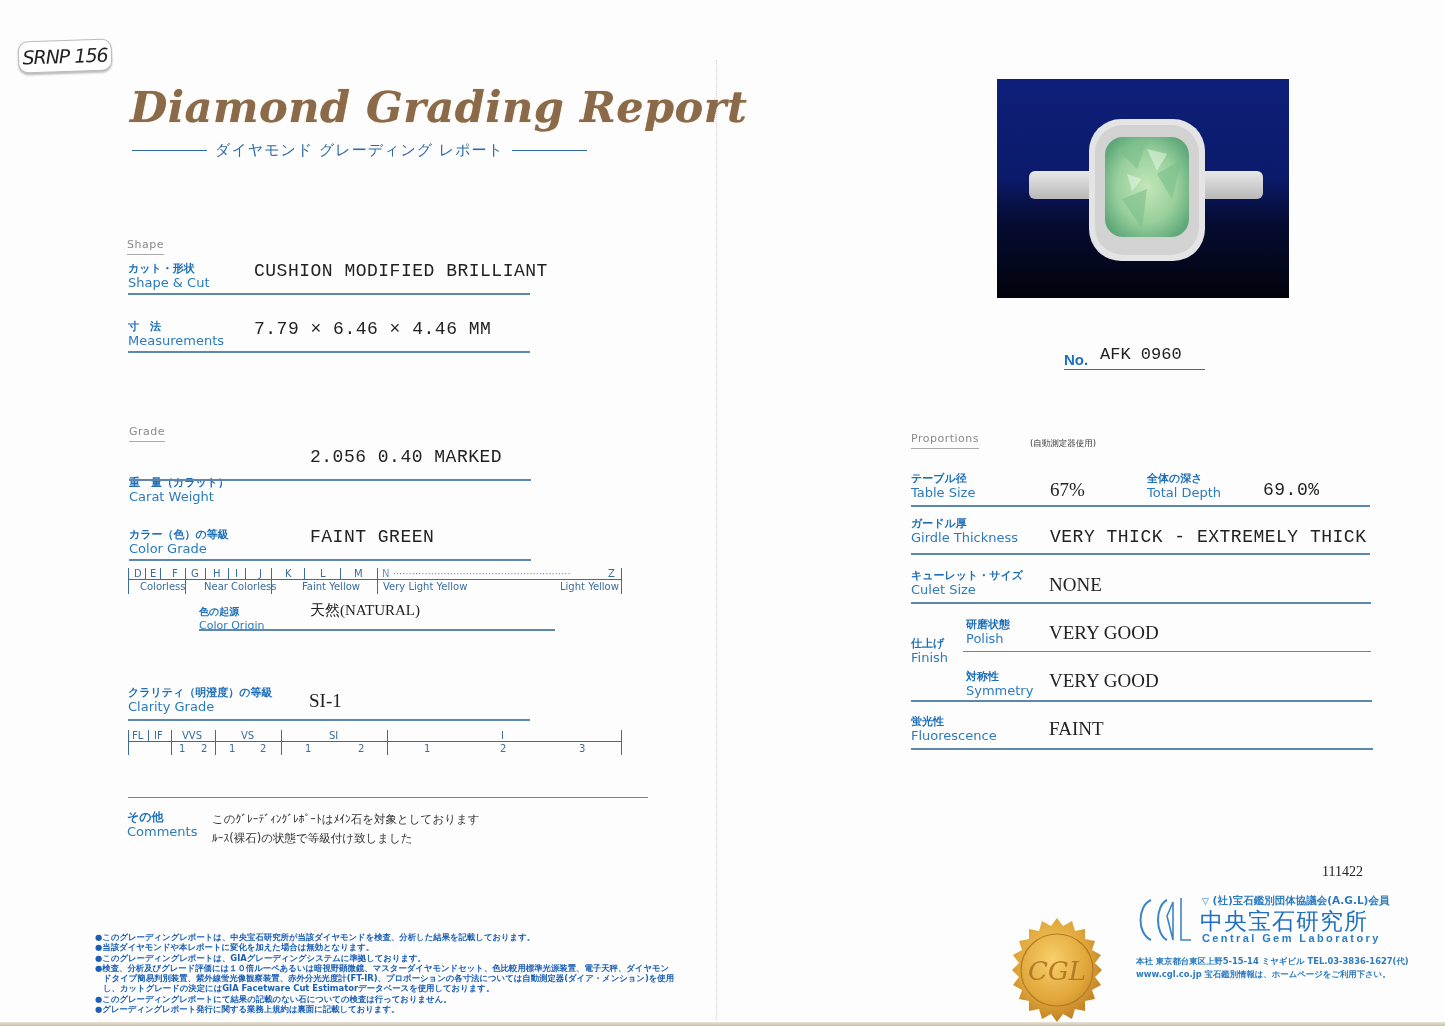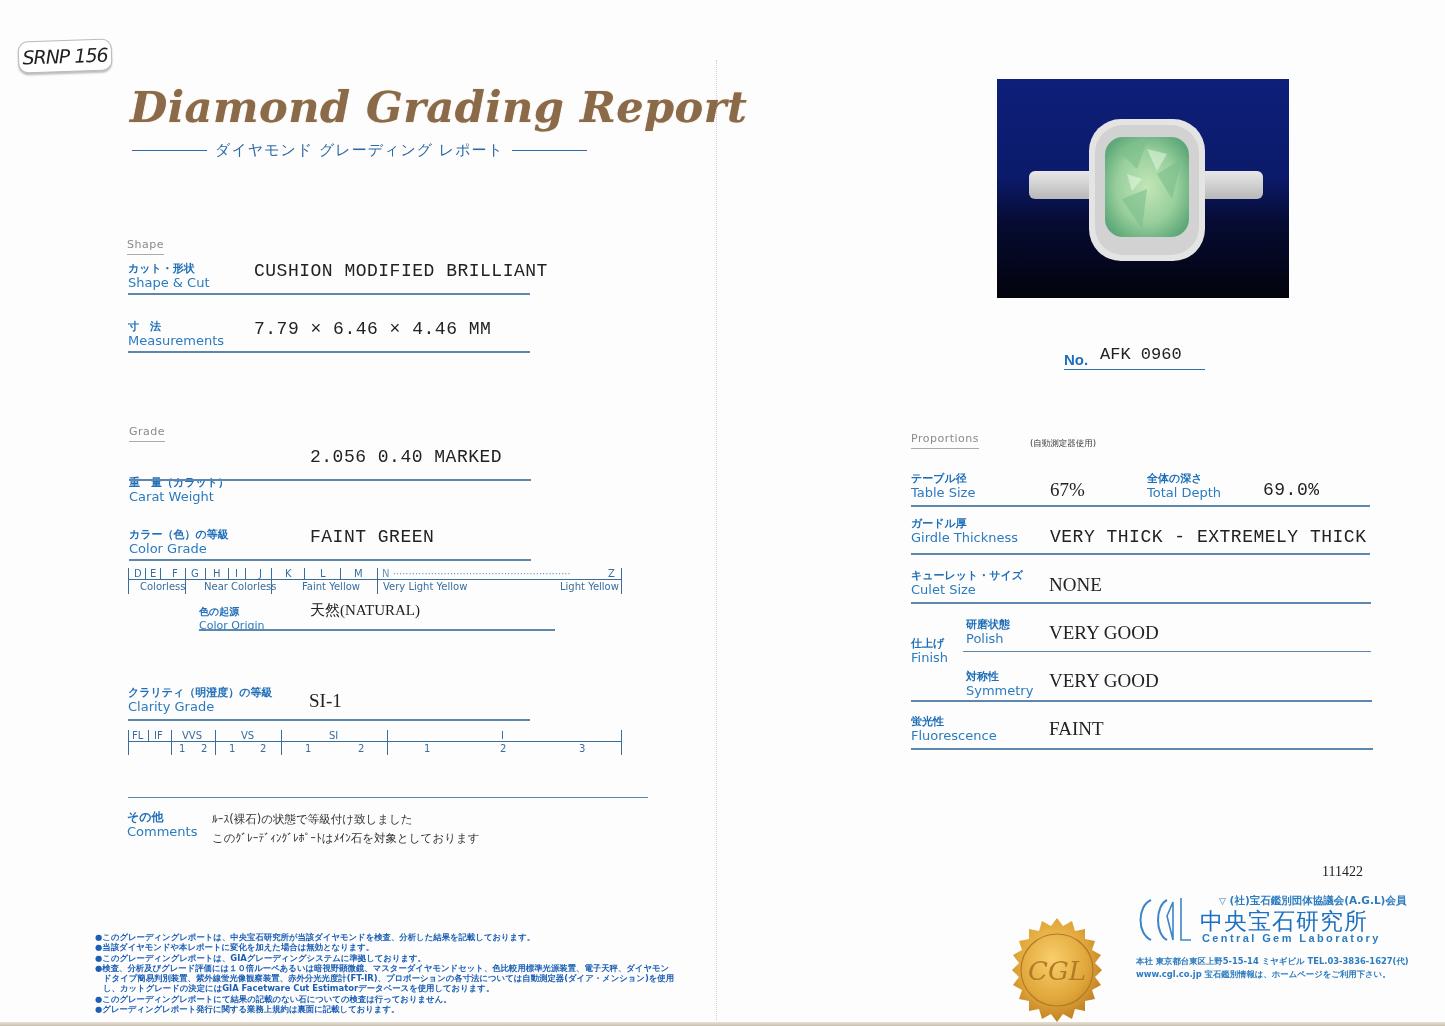--- a/index.html
+++ b/index.html
@@ -42,21 +42,21 @@
       background: linear-gradient(180deg, #0e1f7a 0%, #0b1a6a 45%, #060c33 65%, #02030c 100%); }
 
     .no-row { left: 1064px; top: 344px; width: 141px; height: 26px; border-bottom: 1px solid #2b6fb0; }
     .no-row .lbl { position: absolute; left: 0; top: 7px; font-family: "Liberation Sans", sans-serif; font-size: 15px; font-weight: bold; color: #1e6fc0; }
     .no-row .val { position: absolute; left: 36px; top: 1px; font-family: "Liberation Mono", monospace; font-size: 17px; color: #222; }
 
     .serial { left: 1322px; top: 864px; font-family: "Liberation Serif", serif; font-size: 14px; color: #222; }
 
     .seal { left: 1003px; top: 916px; width: 108px; height: 108px; }
     .logo-mark { left: 1133px; top: 896px; width: 60px; height: 48px; }
-    .lab-assoc { left: 1202px; top: 894px; font-size: 10.5px; font-weight: bold; color: #2b7bbf; margin-left: 17px; }
+    .lab-assoc { left: 1202px; top: 894px; font-size: 10.5px; font-weight: bold; color: #2b7bbf; }
     .lab-name-jp { left: 1200px; top: 906px; font-size: 23px; color: #1d6fc0; letter-spacing: 1px; }
     .lab-name-en { left: 1202px; top: 932px; font-family: "Liberation Sans", sans-serif; font-size: 11px; font-weight: bold; color: #2b7bbf; letter-spacing: 2.4px; }
     .lab-addr { left: 1136px; top: 955px; font-size: 8.4px; font-weight: bold; color: #2b7bbf; line-height: 13px; white-space: nowrap; }
   </style>
 </head>
 <body>
 
 <div class="fold"></div>
 <div class="bottom-edge"></div>
 
@@ -173,22 +173,22 @@
   <span class="seg" style="left:372px; top:13px;">2</span>
   <span class="seg" style="left:451px; top:13px;">3</span>
 </div>
 
 <div class="rule" style="left:128px; top:797px; width:520px; height:1px;"></div>
 <div class="abs" style="left:127px; top:811px;">
   <div class="field-jp" style="font-size:12px;">その他</div>
   <div class="field-en">Comments</div>
 </div>
 <div class="abs comments-text" style="left:212px; top:810px;">
+  <div>このｸﾞﾚｰﾃﾞｨﾝｸﾞﾚﾎﾟｰﾄはﾒｲﾝ石を対象としております</div>
   <div>ﾙｰｽ(裸石)の状態で等級付け致しました</div>
-  <div>このｸﾞﾚｰﾃﾞｨﾝｸﾞﾚﾎﾟｰﾄはﾒｲﾝ石を対象としております</div>
   <div style="height:17px;"></div>
 </div>
 
 <div class="abs fine-print">
   <div>●このグレーディングレポートは、中央宝石研究所が当該ダイヤモンドを検査、分析した結果を記載しております。</div>
   <div>●当該ダイヤモンドや本レポートに変化を加えた場合は無効となります。</div>
   <div>●このグレーディングレポートは、GIAグレーディングシステムに準拠しております。</div>
   <div>●検査、分析及びグレード評価には１０倍ルーペあるいは暗視野顕微鏡、マスターダイヤモンドセット、色比較用標準光源装置、電子天秤、ダイヤモン</div>
   <div class="indent">ドタイプ簡易判別装置、紫外線蛍光像観察装置、赤外分光光度計(FT-IR)、プロポーションの各寸法については自動測定器(ダイア・メンション)を使用</div>
   <div class="indent">し、カットグレードの決定にはGIA Facetware Cut Estimatorデータベースを使用しております。</div>

